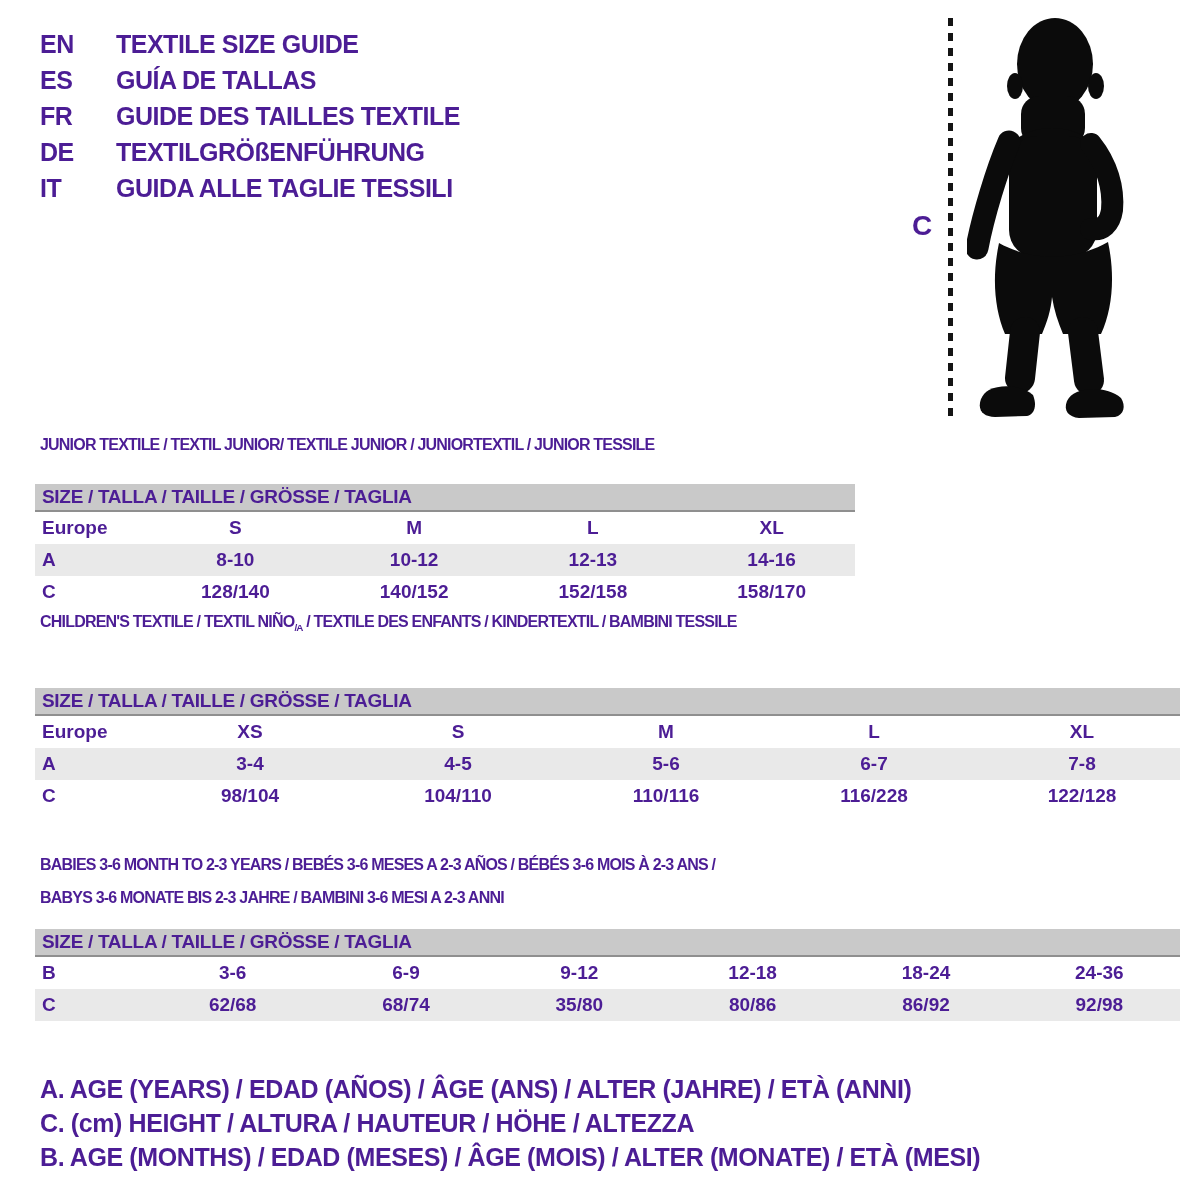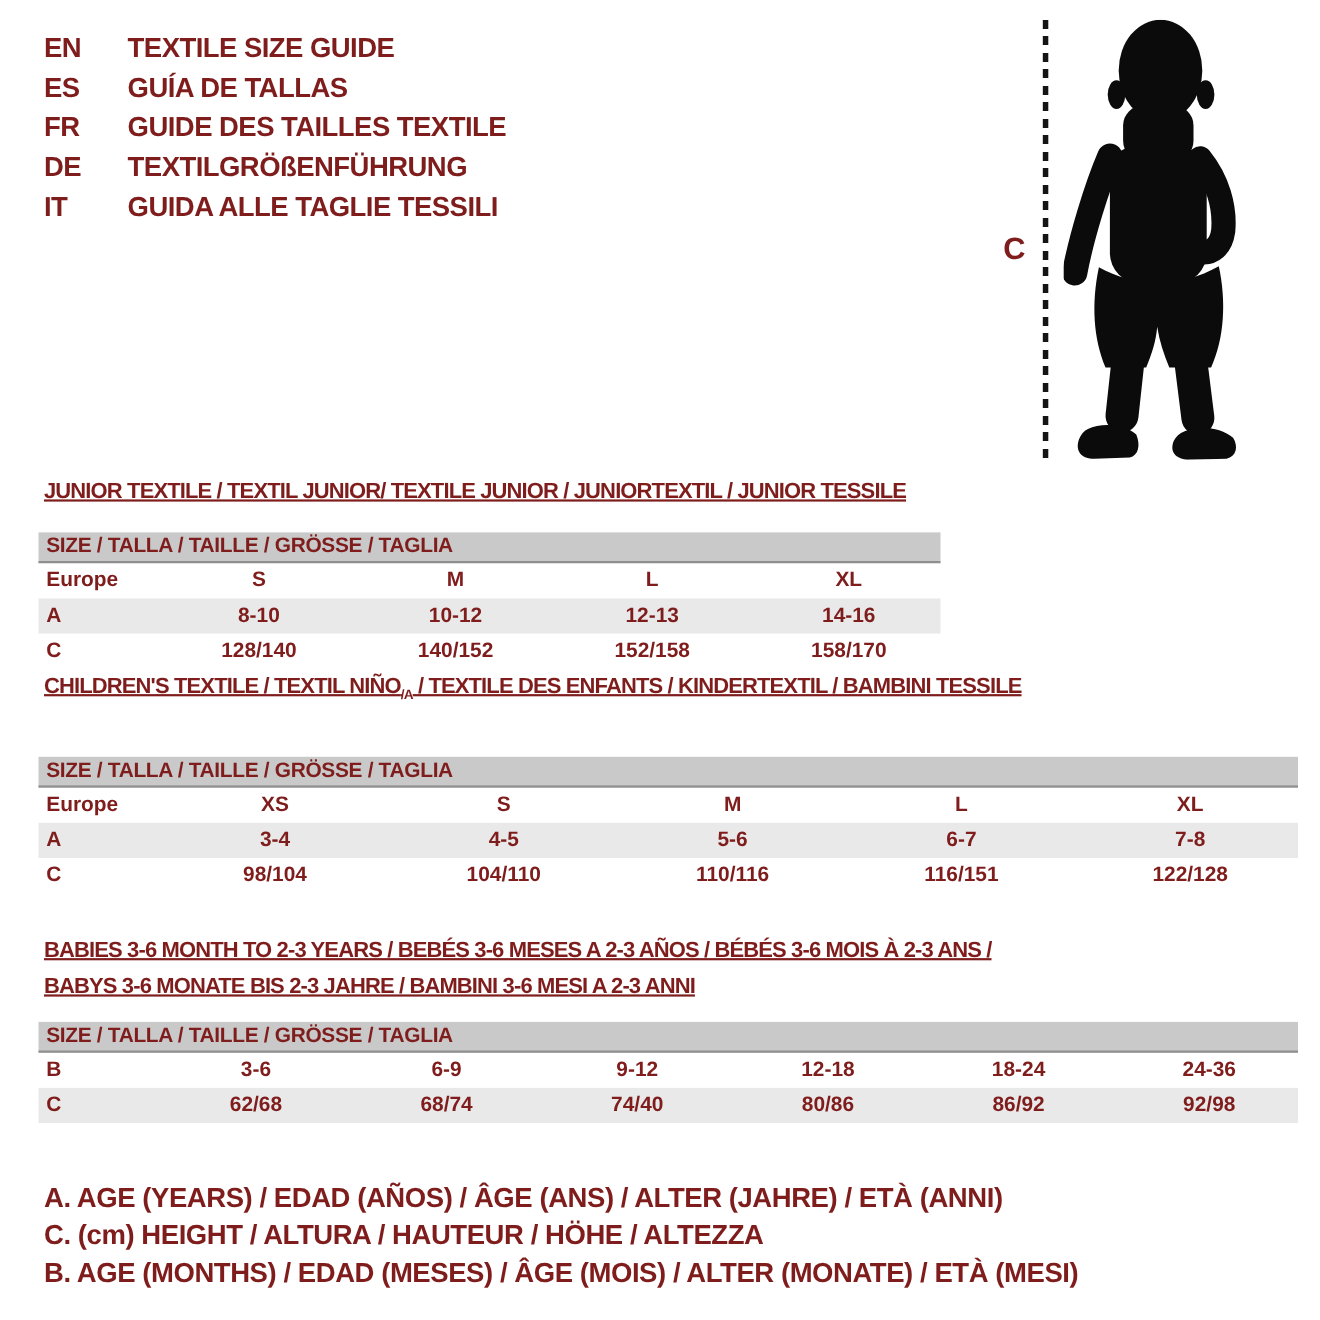--- a/index.html
+++ b/index.html
@@ -3,21 +3,21 @@
 <meta charset="utf-8">
 <style>
   html, body { margin: 0; padding: 0; background: #ffffff; }
   .page {
     position: relative;
     width: 1200px;
     height: 1200px;
     background: #ffffff;
     overflow: hidden;
     font-family: "Liberation Sans", sans-serif;
-    color: #7f1d1d;
+    color: #4c1d95;
     font-stretch: condensed;
   }
 
   
   .langs { position: absolute; left: 40px; top: 26px; }
   .lang-row { display: flex; height: 36px; align-items: center; }
   .lang-code, .lang-title {
     font-weight: bold; font-size: 25px; letter-spacing: -0.5px; white-space: nowrap;
   }
   .lang-code { width: 76px; }
@@ -29,21 +29,21 @@
   }
   .height-label {
     position: absolute; left: 912px; top: 210px;
     font-size: 28px; font-weight: bold;
   }
   .silhouette { position: absolute; left: 967px; top: 18px; width: 170px; height: 400px; }
 
   
   .sec-title {
     position: absolute; left: 40px;
-    font-size: 20px; font-weight: bold; letter-spacing: -0.8px; white-space: nowrap; text-decoration: underline;
+    font-size: 16px; font-weight: bold; letter-spacing: -0.8px; white-space: nowrap;
   }
   .sec-title .subscript { font-size: 0.62em; vertical-align: sub; }
   .sec-title.two-line { line-height: 33px; }
 
   .size-table { position: absolute; left: 35px; }
   .tbl-header {
     height: 26px; background: #c9c9c9; border-bottom: 2px solid #8f8f8f;
     display: flex; align-items: center; padding-left: 7px;
     font-weight: bold; font-size: 19px; letter-spacing: -0.3px;
   }
@@ -165,21 +165,21 @@
         <div class="cell">4-5</div>
         <div class="cell">5-6</div>
         <div class="cell">6-7</div>
         <div class="cell">7-8</div>
       </div>
       <div class="tbl-row">
         <div class="lbl">C</div>
         <div class="cell">98/104</div>
         <div class="cell">104/110</div>
         <div class="cell">110/116</div>
-        <div class="cell">116/151</div>
+        <div class="cell">116/228</div>
         <div class="cell">122/128</div>
       </div>
     </div>
 
   <div class="sec-title two-line" style="top:848px">
     <div>BABIES 3-6 MONTH TO 2-3 YEARS / BEBÉS 3-6 MESES A 2-3 AÑOS / BÉBÉS 3-6 MOIS À 2-3 ANS /</div>
     <div>BABYS 3-6 MONATE BIS 2-3 JAHRE / BAMBINI 3-6 MESI A 2-3 ANNI</div>
   </div>
   <div class="size-table" id="tbl-babies" style="--cols: 6;">
       <div class="tbl-header">SIZE / TALLA / TAILLE / GRÖSSE / TAGLIA</div>
@@ -189,21 +189,21 @@
         <div class="cell">6-9</div>
         <div class="cell">9-12</div>
         <div class="cell">12-18</div>
         <div class="cell">18-24</div>
         <div class="cell">24-36</div>
       </div>
       <div class="tbl-row shaded">
         <div class="lbl">C</div>
         <div class="cell">62/68</div>
         <div class="cell">68/74</div>
-        <div class="cell">74/40</div>
+        <div class="cell">35/80</div>
         <div class="cell">80/86</div>
         <div class="cell">86/92</div>
         <div class="cell">92/98</div>
       </div>
     </div>
 
   <div class="legend">
     <div class="legend-line">A. AGE (YEARS) / EDAD (AÑOS) / ÂGE (ANS) / ALTER (JAHRE) / ETÀ (ANNI)</div>
     <div class="legend-line">C. (cm) HEIGHT / ALTURA / HAUTEUR / HÖHE / ALTEZZA</div>
     <div class="legend-line">B. AGE (MONTHS) / EDAD (MESES) / ÂGE (MOIS) / ALTER (MONATE) / ETÀ (MESI)</div>

